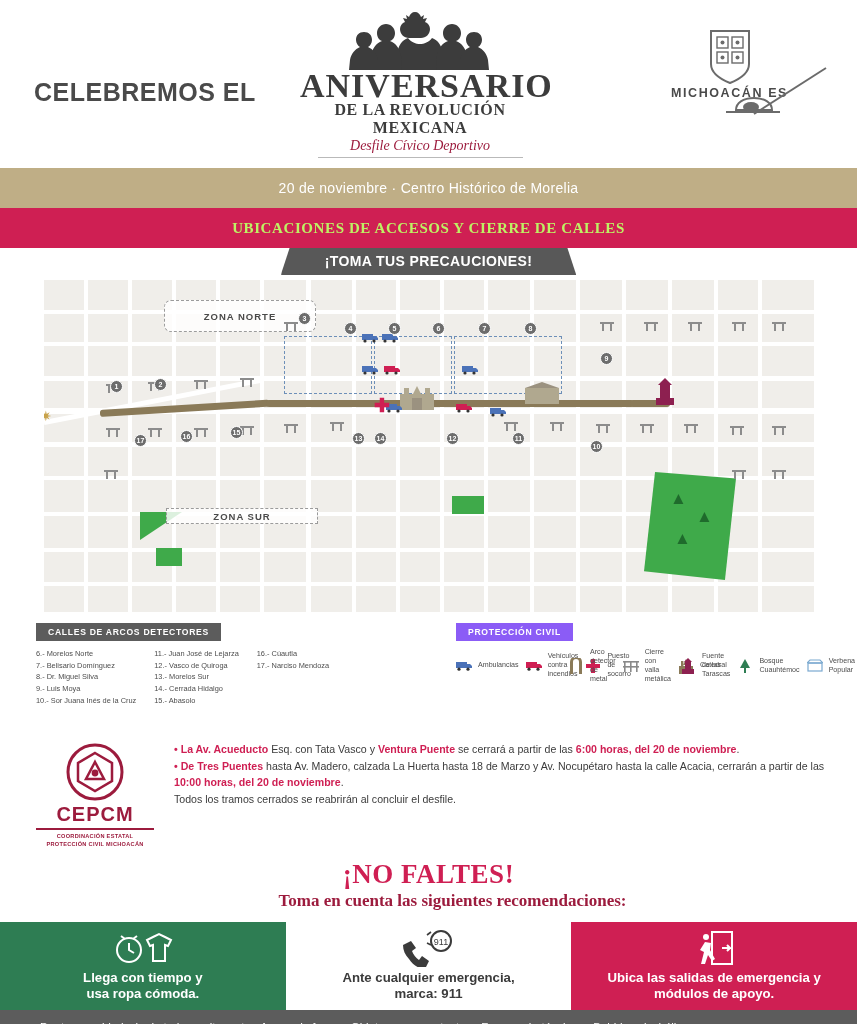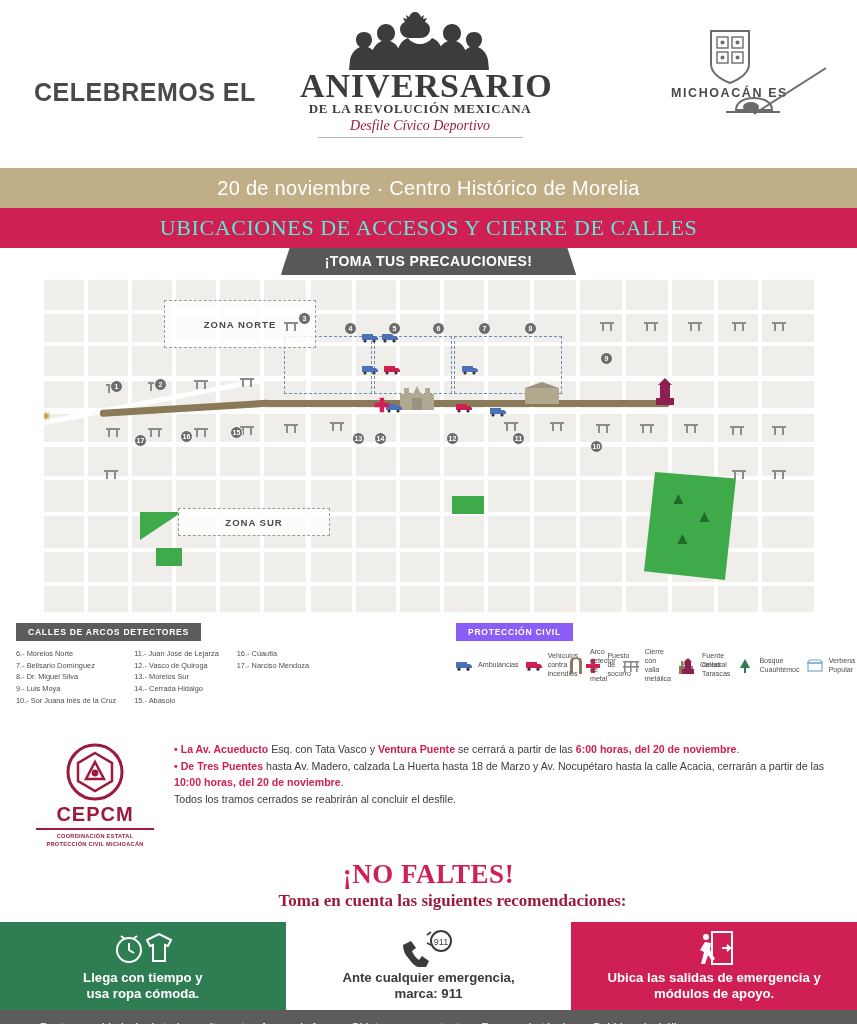--- a/index.html
+++ b/index.html
@@ -34,21 +34,21 @@
     font-size:40px; font-weight:bold; color:#9c1b3d; line-height:.9;
     letter-spacing:1px;
   }
   .aniv {
     font-family:"Liberation Serif", serif;
     font-size:34px; font-weight:bold; color:#3c3c3c; line-height:.92;
     letter-spacing:1px;
   }
   .revo {
     font-family:"Liberation Serif", serif;
-    font-size:13px; font-weight:bold; color:#3c3c3c; letter-spacing:.6px;
+    font-size:16px; font-weight:bold; color:#3c3c3c; letter-spacing:.6px;
   }
   .desfile {
     font-family:"Liberation Serif", serif;
     font-style:italic; font-size:14px; color:#9c1b3d; margin-top:1px;
   }
   .underline-thin { width:205px; height:1px; background:#b9b9b9; margin:3px auto 0; }
 
   .gov-logo { position:absolute; right:30px; top:28px; width:195px; }
   .gov-shield { width:46px; height:56px; margin:0 auto 2px; position:relative; }
   .mich-es {
@@ -57,27 +57,27 @@
   }
   .mejor {
     text-align:center; font-size:40px; letter-spacing:2px; color:#4a4a4a;
     line-height:.95; position:relative; font-weight:normal;
   }
 
   
   .band-date {
     background:#bfae86; height:40px; display:flex; align-items:center; justify-content:center;
   }
-  .band-date span { color:#ffffff; font-size:20px; letter-spacing:.3px; }
+  .band-date span { color:#ffffff; font-size:14px; letter-spacing:.3px; }
   .band-title {
     background:#cf1f53; height:40px; display:flex; align-items:center; justify-content:center;
   }
   .band-title span {
-    color:#5eead4; font-family:"Liberation Serif", serif; font-weight:normal;
-    font-size:22px; letter-spacing:.6px;
+    color:#bef264; font-family:"Liberation Serif", serif; font-weight:bold;
+    font-size:15px; letter-spacing:.6px;
   }
   .band-precaution-wrap { background:#fff; position:relative; height:28px; }
   .band-precaution {
     position:absolute; left:50%; transform:translateX(-50%); top:0;
     background:#585858; color:#fff; padding:5px 44px 6px;
     font-size:14px; font-weight:bold; letter-spacing:.4px;
     clip-path: polygon(3% 0, 97% 0, 100% 100%, 0% 100%);
   }
 
   
@@ -113,21 +113,21 @@
   .fence:before, .fence:after {
     content:""; position:absolute; top:0; width:1.6px; height:7px; background:#8c8c8c;
   }
   .fence:before { left:2px; } .fence:after { right:2px; }
   .mini { position:absolute; font-size:10px; line-height:1; }
   .sun {
     position:absolute; width:14px; height:14px; color:#c8a24a; font-size:14px;
   }
 
   
-  .legend-wrap { position:relative; height:108px; padding:0 16px; }
+  .legend-wrap { position:relative; height:108px; padding:0 36px; }
   .legend-head {
     background:#5c5c5c; color:#fff; font-size:8.6px; font-weight:bold;
     letter-spacing:.7px; padding:4px 12px; display:inline-block;
   }
   .legend-head.pc { background:#8b5cf6; }
   .calles-cols {
     display:flex; gap:18px; margin-top:7px; font-size:7.4px; color:#4d4d4d; line-height:1.58;
   }
   .calles-cols ul { list-style:none; }
   .legend-right {
@@ -295,22 +295,22 @@
       <div class="main-route" style="left:56px;top:130px;width:170px;transform:rotate(-3.5deg);transform-origin:left center;"></div>
       <div class="main-route" style="left:222px;top:120px;width:368px;"></div>
       <div class="main-route" style="left:586px;top:120px;width:40px;"></div>
 
       <div class="dash-box" style="left:240px;top:56px;width:88px;height:58px;"></div>
       <div class="dash-box" style="left:330px;top:56px;width:78px;height:58px;"></div>
       <div class="dash-box" style="left:410px;top:56px;width:108px;height:58px;"></div>
 
       <div class="sun" style="left:-4px;top:128px;">✷</div>
 
-      <div class="zona-box" style="left:120px;top:20px;width:152px;height:48px;">ZONA NORTE</div>
-      <div class="zona-box" style="left:134px;top:228px;width:152px;height:28px;">ZONA SUR</div>
+      <div class="zona-box" style="left:120px;top:20px;width:152px;height:32px;border-radius:7px;">ZONA NORTE</div>
+      <div class="zona-box" style="left:122px;top:228px;width:152px;height:16px;">ZONA SUR</div>
 
       <div class="mini" style="left:352px;top:104px;">
         <svg width="42" height="26" viewBox="0 0 42 26">
             <g fill="#b0a88f">
           <rect x="4" y="10" width="34" height="16"></rect>
               <rect x="8" y="4" width="5" height="8"></rect>
               <rect x="29" y="4" width="5" height="8"></rect>
           <path d="M16 26V14h10v12z" fill="#9b9280"></path>
               <path d="M21 2l4 8h-8z"></path>
             </g>

